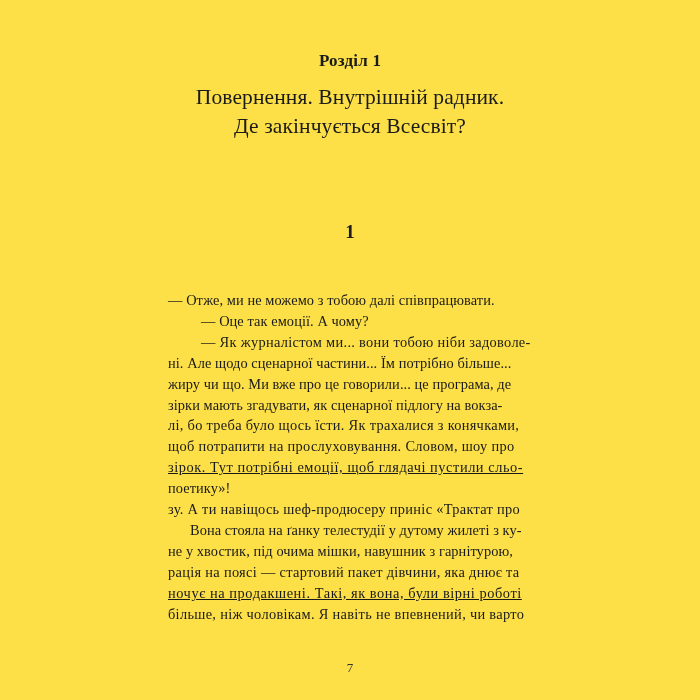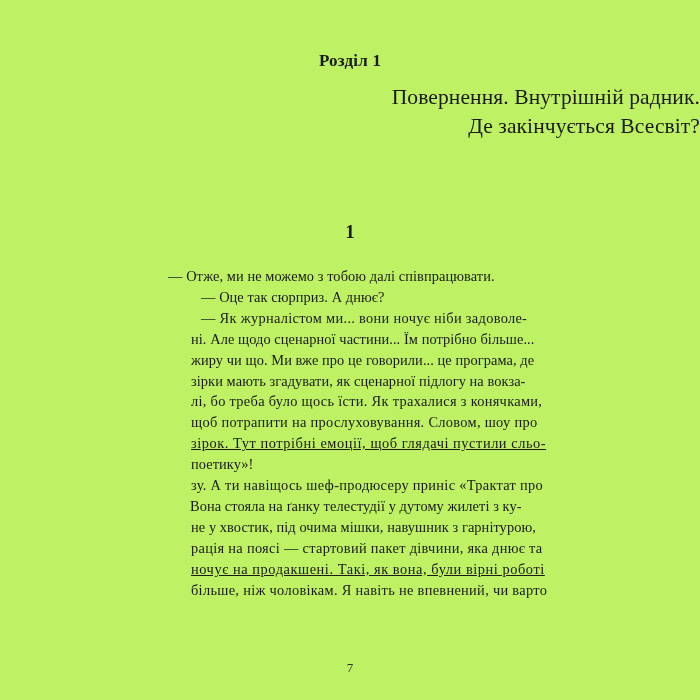--- a/index.html
+++ b/index.html
@@ -7,21 +7,21 @@
     margin: 0;
     padding: 0;
     background: #ffffff;
   }
 
   .page {
     position: relative;
     width: 700px;
     height: 700px;
     margin: 0 auto;
-    background: #bef264;
+    background: #fde047;
     color: #1a1a1a;
     font-family: "Liberation Serif", "DejaVu Serif", serif;
     overflow: hidden;
     box-sizing: border-box;
   }
 
   
   .chapter-head {
     position: absolute;
     left: 0;
@@ -42,21 +42,20 @@
     font-size: 21.5px;
     font-weight: normal;
     line-height: 1.32;
     margin: 0;
     letter-spacing: 0.1px;
   }
 
   .chapter-title .title-line {
     display: block;
     white-space: nowrap;
-    text-align: right;
   }
 
   
   .section-number {
     position: absolute;
     left: 0;
     right: 0;
     top: 222px;
     text-align: center;
     font-size: 19px;
@@ -75,24 +74,24 @@
     text-align: left;
   }
 
   .body-column .line {
     display: block;
     white-space: nowrap;
     letter-spacing: 0.005em;
   }
 
   
-  .line.ind-dialog   { padding-left: 0; }
+  .line.ind-dialog   { padding-left: 0; margin-top: 24px; }
   .line.ind-para     { padding-left: 22px; }
   .line.ind-reply    { padding-left: 33px; }
-  .line.ind-flush    { padding-left: 0; margin-left: 23px; }
+  .line.ind-flush    { padding-left: 0; }
 
   
   .line.justify-1 { letter-spacing: 0.30px; }
   .line.justify-2 { letter-spacing: 0.55px; text-decoration: underline; }
 
   
   .folio {
     position: absolute;
     left: 0;
     right: 0;
@@ -113,22 +112,22 @@
     <h1 class="chapter-title">
       <span class="title-line">Повернення. Внутрішній радник.</span>
       <span class="title-line">Де закінчується Всесвіт?</span>
     </h1>
   </div>
 
   <div class="section-number">1</div>
 
   <div class="body-column">
       <span class="line ind-dialog">— Отже, ми не можемо з тобою далі співпрацювати.</span>
-      <span class="line ind-reply">— Оце так сюрприз. А днює?</span>
-      <span class="line ind-reply justify-1">— Як журналістом ми... вони ночує ніби задоволе-</span>
+      <span class="line ind-reply">— Оце так емоції. А чому?</span>
+      <span class="line ind-reply justify-1">— Як журналістом ми... вони тобою ніби задоволе-</span>
       <span class="line ind-flush">ні. Але щодо сценарної частини... Їм потрібно більше...</span>
       <span class="line ind-flush">жиру чи що. Ми вже про це говорили... це програма, де</span>
       <span class="line ind-flush">зірки мають згадувати, як сценарної підлогу на вокза-</span>
       <span class="line ind-flush justify-1">лі, бо треба було щось їсти. Як трахалися з конячками,</span>
       <span class="line ind-flush justify-1">щоб потрапити на прослуховування. Словом, шоу про</span>
       <span class="line ind-flush justify-2">зірок. Тут потрібні емоції, щоб глядачі пустили сльо-</span>
       <span class="line ind-flush">поетику»!</span>
       <span class="line ind-flush justify-1">зу. А ти навіщось шеф-продюсеру приніс «Трактат про</span>
       <span class="line ind-para">Вона стояла на ґанку телестудії у дутому жилеті з ку-</span>
       <span class="line ind-flush">не у хвостик, під очима мішки, навушник з гарнітурою,</span>

